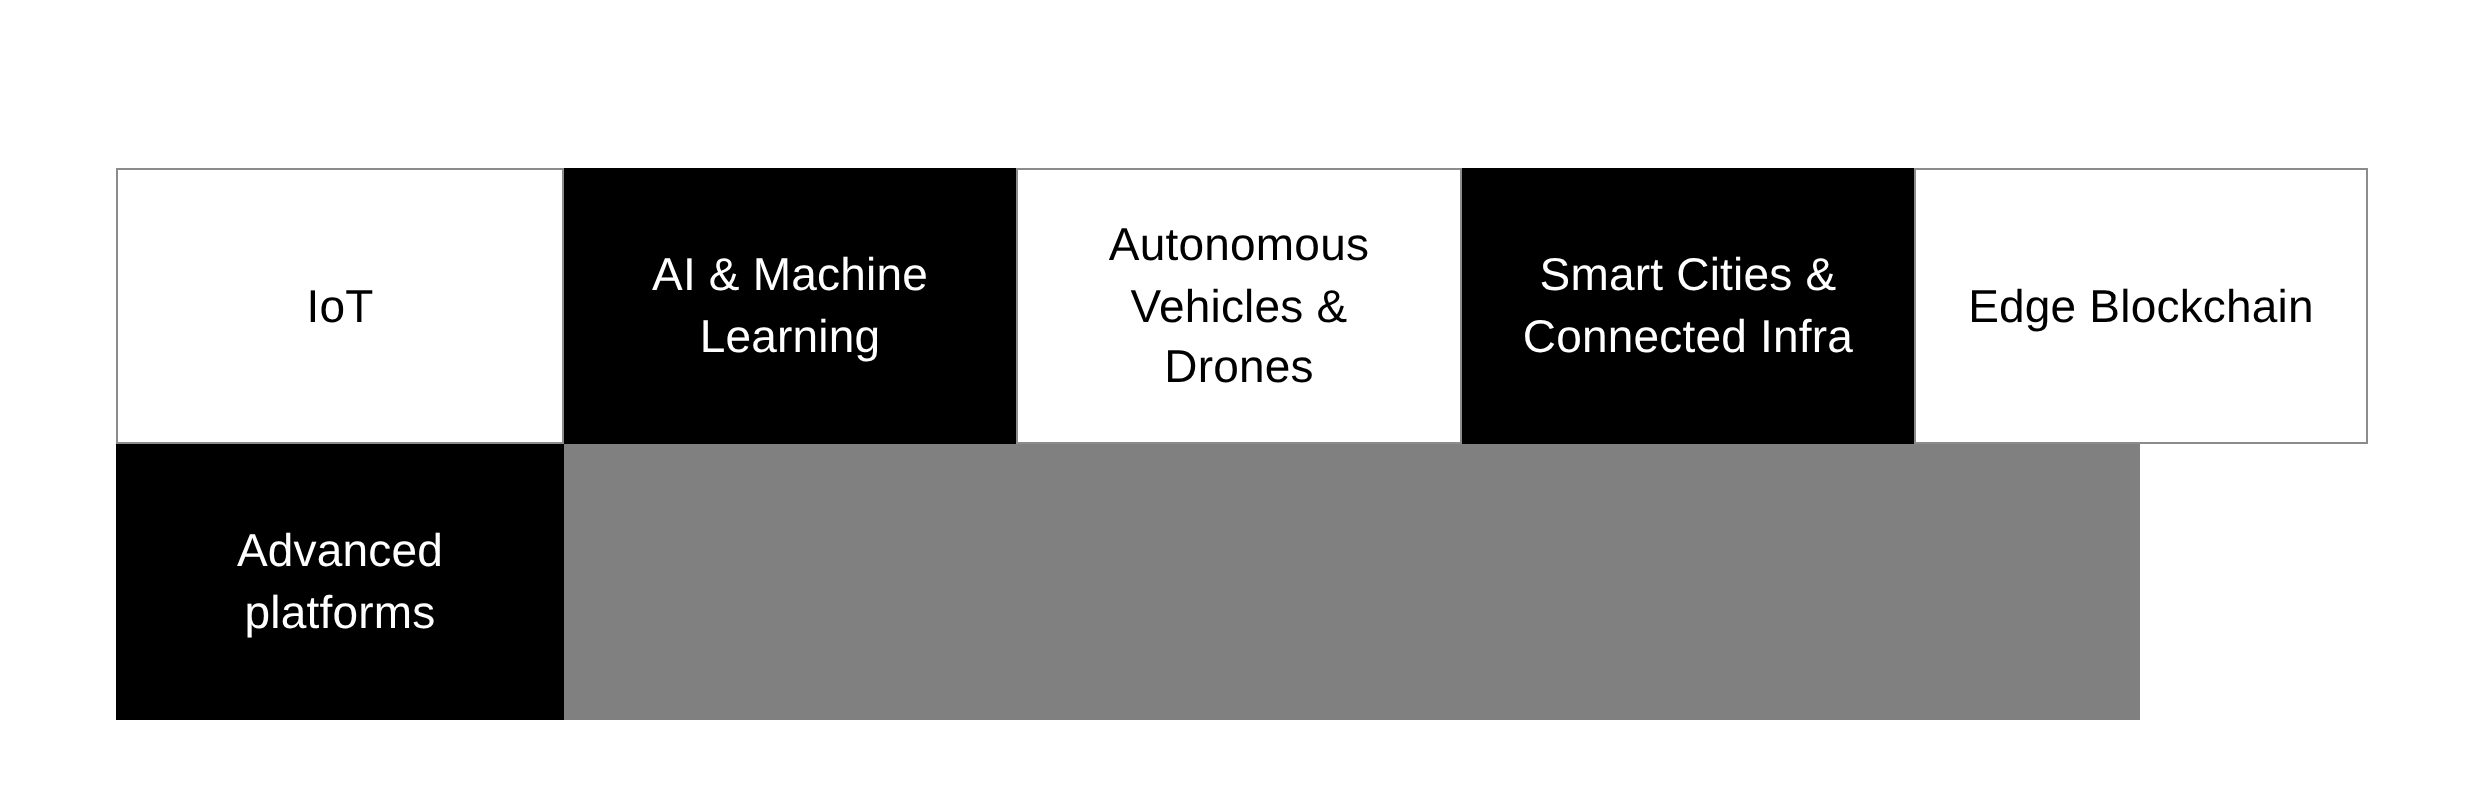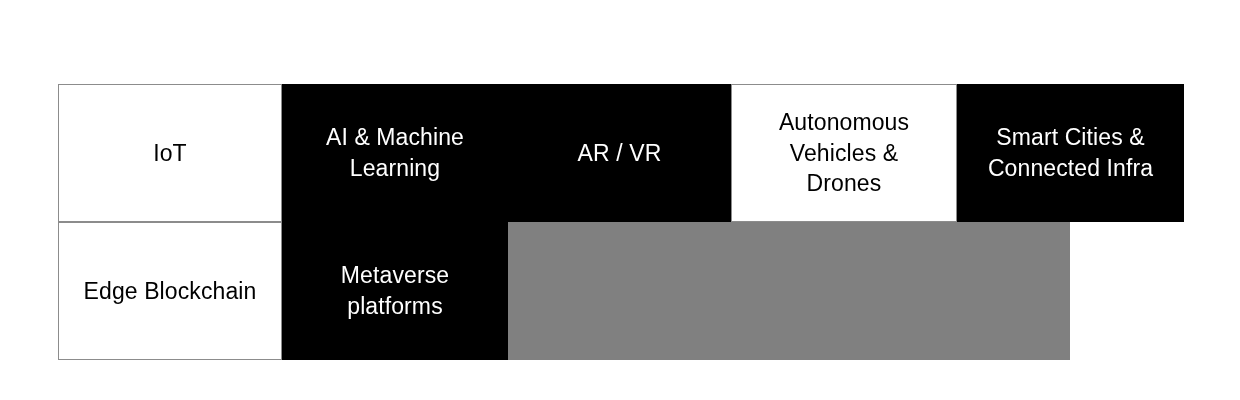--- a/index.html
+++ b/index.html
@@ -79,41 +79,38 @@
     <div class="cell light">
       <span class="cell-label">IoT</span>
     </div>
 
     <div class="cell dark">
       <span class="cell-label">AI &amp; Machine
 Learning</span>
     </div>
 
 
-    <div class="cell dark">
-      <span class="cell-label">AR / VR</span>
-    </div>
 
 
     <div class="cell light">
       <span class="cell-label">Autonomous
 Vehicles &amp;
 Drones</span>
     </div>
 
     <div class="cell dark">
       <span class="cell-label">Smart Cities &amp;
 Connected Infra</span>
     </div>
 
 
     <div class="cell light">
       <span class="cell-label">Edge Blockchain</span>
     </div>
 
     <div class="cell dark">
-      <span class="cell-label">Metaverse
+      <span class="cell-label">Advanced
 platforms</span>
     </div>
 
   </div>
 
 </div>
 
 </body></html>

